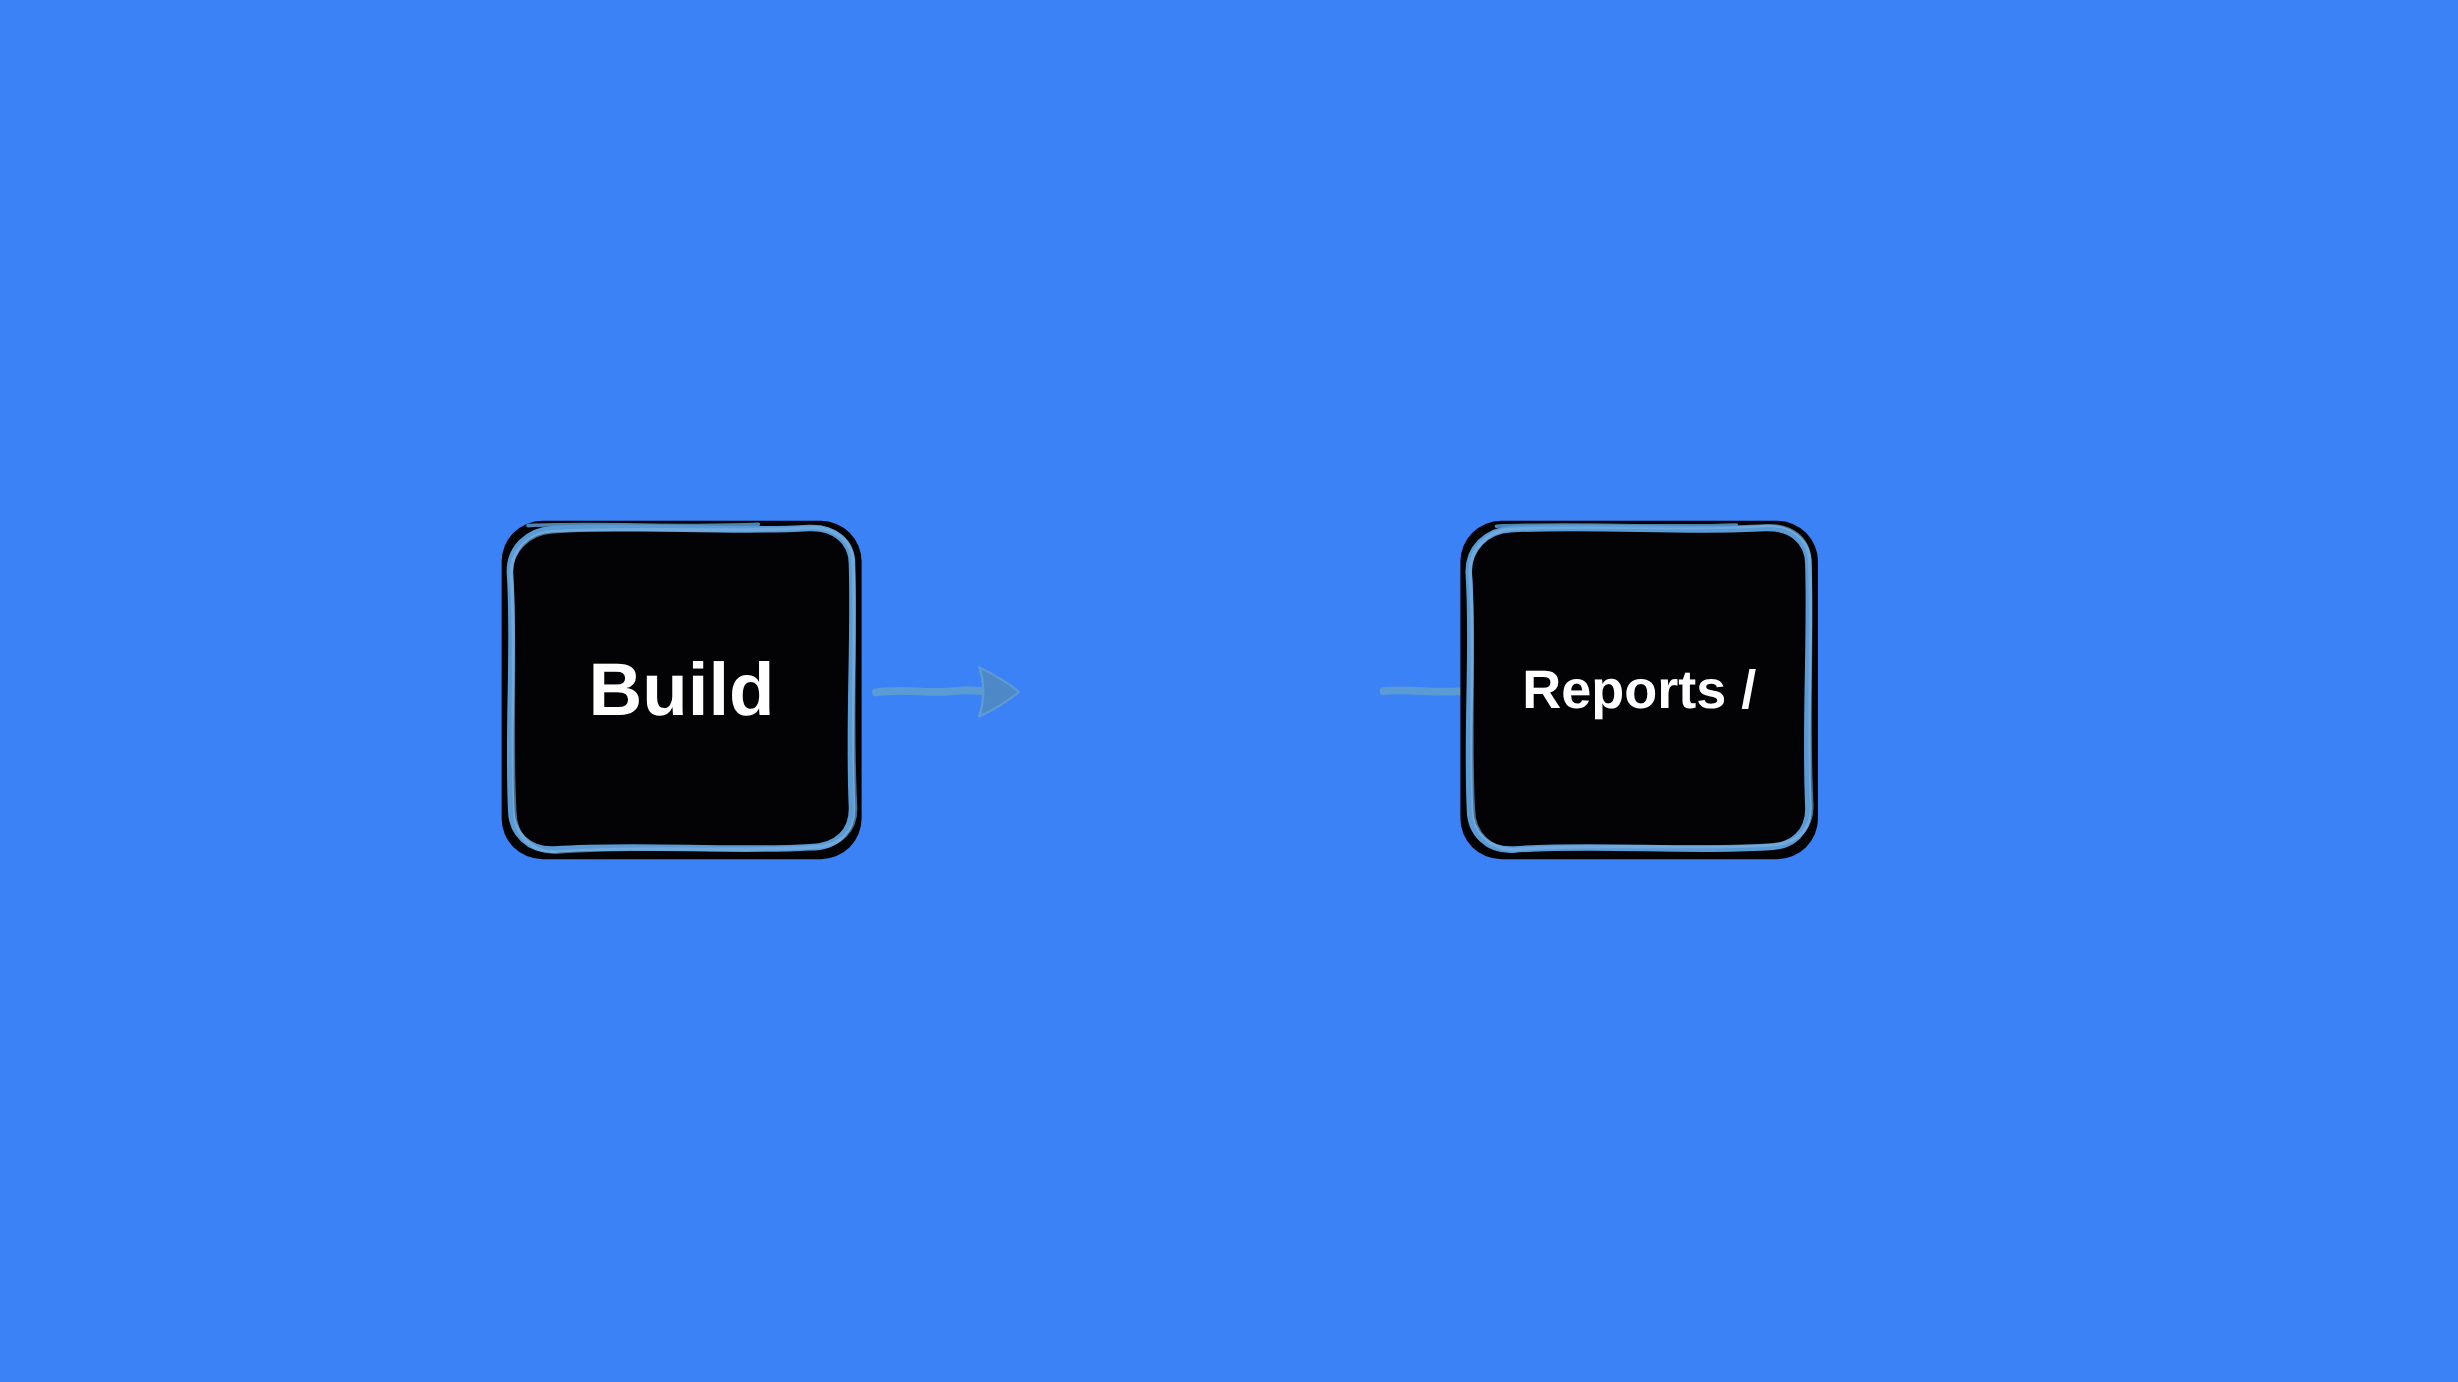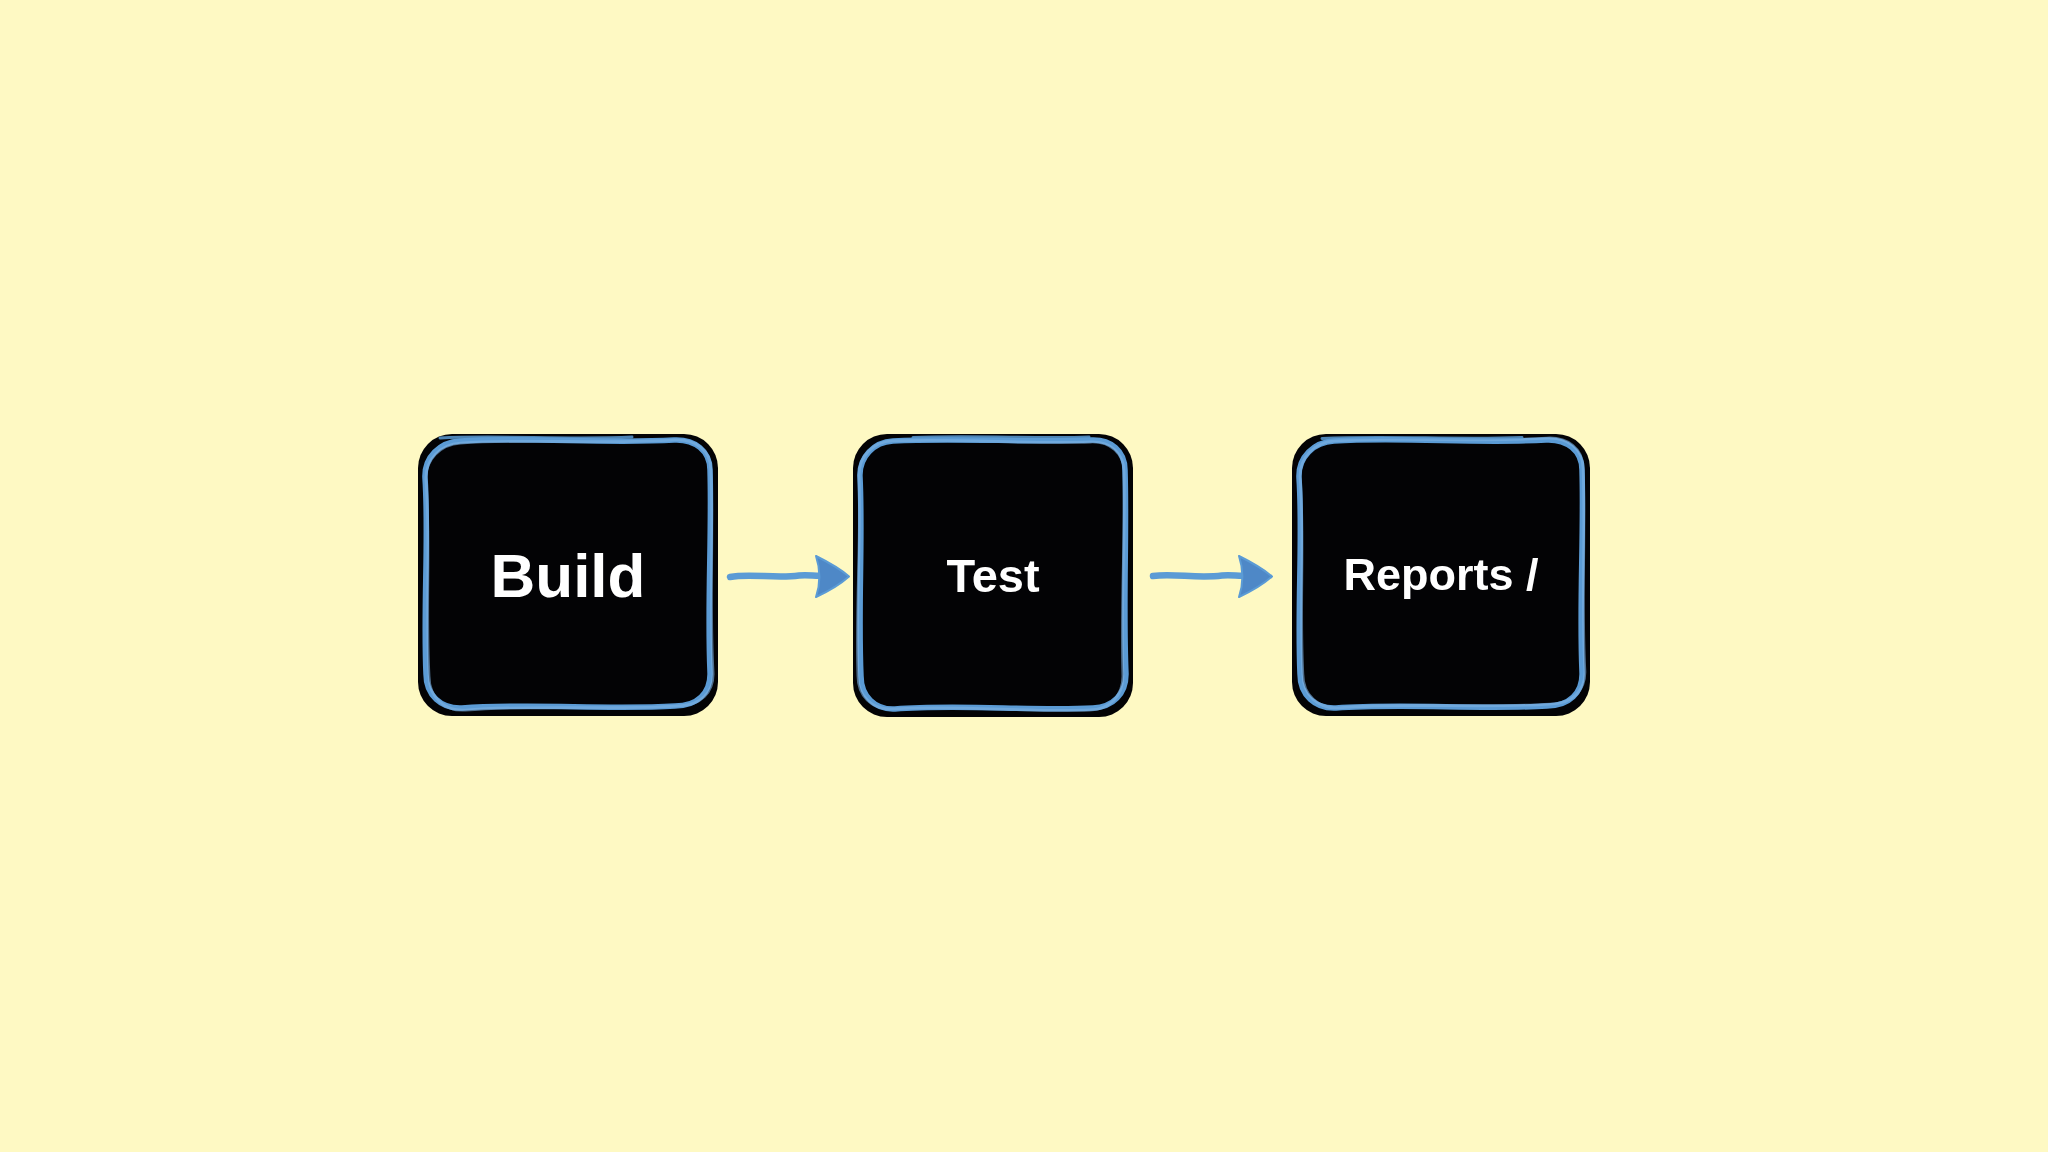--- a/index.html
+++ b/index.html
@@ -4,21 +4,21 @@
 <style>
   html, body {
     margin: 0;
     padding: 0;
     background: #000000;
   }
   .canvas {
     position: relative;
     width: 2048px;
     height: 1152px;
-    background: #fef9c3;
+    background: #3b82f6;
     overflow: hidden;
     font-family: "Liberation Sans", sans-serif;
   }
   .node {
     position: absolute;
     display: flex;
     flex-direction: column;
     align-items: center;
     justify-content: center;
     text-align: center;
@@ -30,21 +30,21 @@
   .node-border {
     position: absolute;
     left: 0;
     top: 0;
     overflow: visible;
     pointer-events: none;
   }
   .node-label { position: relative; z-index: 2; }
   .node--build    { left: 418px; top: 434px; width: 300px; height: 282px; font-size: 62px; }
   .node--test     { left: 853px; top: 434px; width: 280px; height: 283px; font-size: 47px; }
-  .node--reports  { left: 1292px; top: 434px; width: 298px; height: 282px; font-size: 45px; line-height: 70px; }
+  .node--reports  { left: 1217px; top: 434px; width: 298px; height: 282px; font-size: 45px; line-height: 70px; }
   .arrow {
     position: absolute;
     top: 546px;
     width: 126px;
     height: 60px;
     overflow: visible;
   }
   .arrow--1 { left: 727px; }
   .arrow--2 { left: 1150px; }
 </style>
@@ -62,30 +62,20 @@
       </g>
     </svg>
     <div class="node-label">Build</div>
   </div>
 
   <svg class="arrow arrow--1" viewBox="0 0 126 60">
     <path fill="none" stroke="#5b9bd5" stroke-width="6.5" stroke-linecap="round" d="M 3,31 C 24,27 48,33 72,29.5 C 80,28.5 87,30 93,29.8"></path>
     <path fill="#4e88c7" stroke="#5b9bd5" stroke-width="2" stroke-linejoin="round" d="M 89,10 C 102,16.5 114,23.5 122,30.5 C 113,38.5 101,45.5 89,51 C 93.5,37.5 93.5,23.5 89,10 Z"></path>
   </svg>
 
-  <div class="node node--test">
-    <svg class="node-border" width="280" height="283" viewBox="0 0 280 283">
-      <g fill="none" stroke="#5b9bd5" stroke-linecap="round" stroke-linejoin="round">
-        <path stroke-width="5.5" d="M 40,7 C 105,3.5 180,9 238,6 C 258,5 272,17 272,36 C 274,100 270,170 273,240 C 273,260 260,273 240,274 C 178,277 104,270 42,275 C 22,276 8,262 8,242 C 5,174 10,106 7,43 C 6,23 21,8 40,7 Z"></path>
-        <path stroke-width="2.8" opacity="0.6" stroke="#7fb3e3" transform="rotate(0.6 140 141) translate(-2 1)" d="M 40,7 C 105,3.5 180,9 238,6 C 258,5 272,17 272,36 C 274,100 270,170 273,240 C 273,260 260,273 240,274 C 178,277 104,270 42,275 C 22,276 8,262 8,242 C 5,174 10,106 7,43 C 6,23 21,8 40,7 Z"></path>
-        <path stroke-width="3" opacity="0.85" d="M 60,3.5 C 120,1 185,5 236,3"></path>
-      </g>
-    </svg>
-    <div class="node-label">Test</div>
-  </div>
 
   <svg class="arrow arrow--2" viewBox="0 0 126 60">
     <path fill="none" stroke="#5b9bd5" stroke-width="6.5" stroke-linecap="round" d="M 3,30 C 24,27.5 48,32.5 72,29.5 C 80,28.5 87,30 93,29.8"></path>
     <path fill="#4e88c7" stroke="#5b9bd5" stroke-width="2" stroke-linejoin="round" d="M 89,10 C 102,16.5 114,23.5 122,30.5 C 113,38.5 101,45.5 89,51 C 93.5,37.5 93.5,23.5 89,10 Z"></path>
   </svg>
 
   <div class="node node--reports">
     <svg class="node-border" width="298" height="282" viewBox="0 0 298 282">
       <g fill="none" stroke="#5b9bd5" stroke-linecap="round" stroke-linejoin="round">
         <path stroke-width="5.5" d="M 42,7 C 110,3 188,10 254,6 C 275,5 290,17 290,36 C 292,100 287,170 290,238 C 291,259 277,272 255,272 C 188,276 110,269 44,274 C 23,275 8,261 8,240 C 5,172 11,104 7,44 C 6,23 22,8 42,7 Z"></path>

